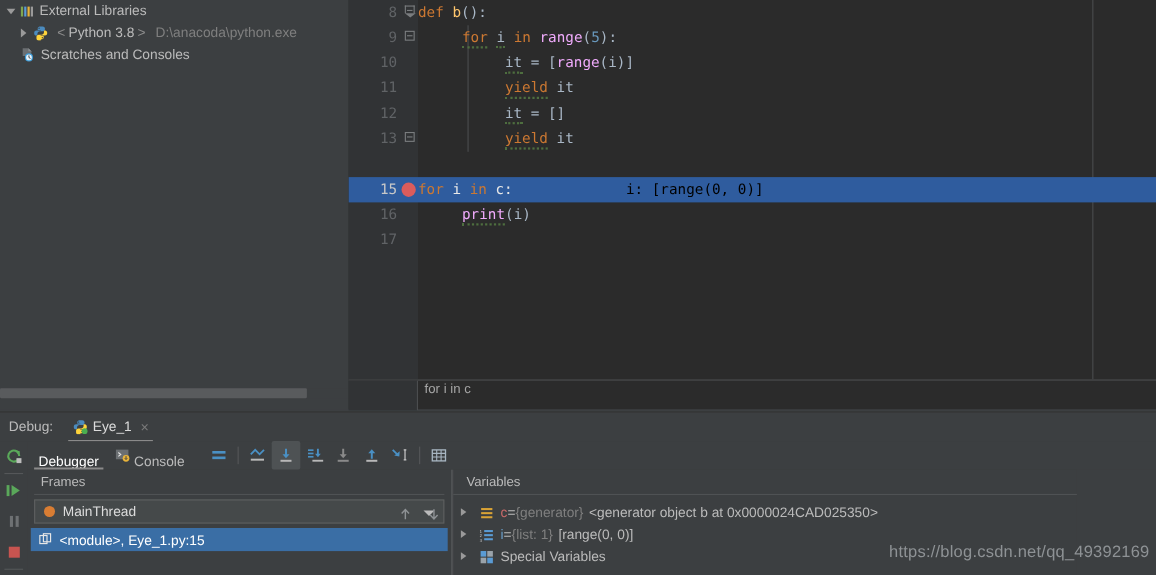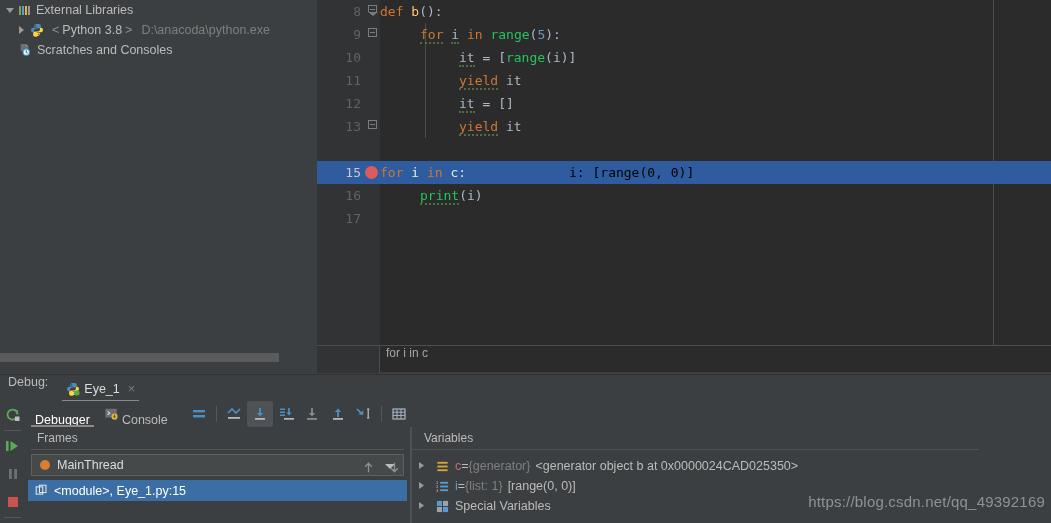--- a/index.html
+++ b/index.html
@@ -97,21 +97,21 @@
     border-top: 4px solid #7a7d7f;
   }
   .ctext {
     position: absolute; left: 63px; white-space: pre;
     font-family: "DejaVu Sans Mono", monospace; font-size: 13px;
   }
   .hl-line { background: #2f5c9e !important; }
 
   .tok-kw { color: #cc7832; }
   .tok-def { color: #ffc66d; }
-  .tok-fn { color: #22c55e; }
+  .tok-fn { color: #f0abfc; }
   .tok-plain { color: #a9b7c6; }
   .tok-num { color: #6897bb; }
   .tok-var-u { color: #a9b7c6; text-decoration: underline; text-decoration-color: #5a5a5a; }
 
   .squig {
     border-bottom: 2px dotted #4e6e3f;
   }
 
   .indent-guide {
     position: absolute; width: 1px; background: #4b4d4f;
@@ -131,21 +131,21 @@
   }
   .bc-gutter::after {
     content: ""; position: absolute; right: 0; top: 0; width: 1px; height: 27px;
     background: #4b4d4f;
   }
 
   
   .debug-header {
     position: absolute; left: 0; top: 374px; width: 1051px; height: 27px;
     background: #3c3f41; border-top: 1px solid #323232;
-    display: flex; align-items: flex-start;
+    display: flex; align-items: center;
   }
   .debug-label {
     margin-left: 8px; font-size: 12.5px; color: #bbbbbb;
   }
   .debug-tab {
     margin-left: 14px; height: 27px; display: flex; align-items: center;
     position: relative; padding: 0 4px;
   }
   .debug-tab::after {
     content: ""; position: absolute; left: 0; bottom: 0;

